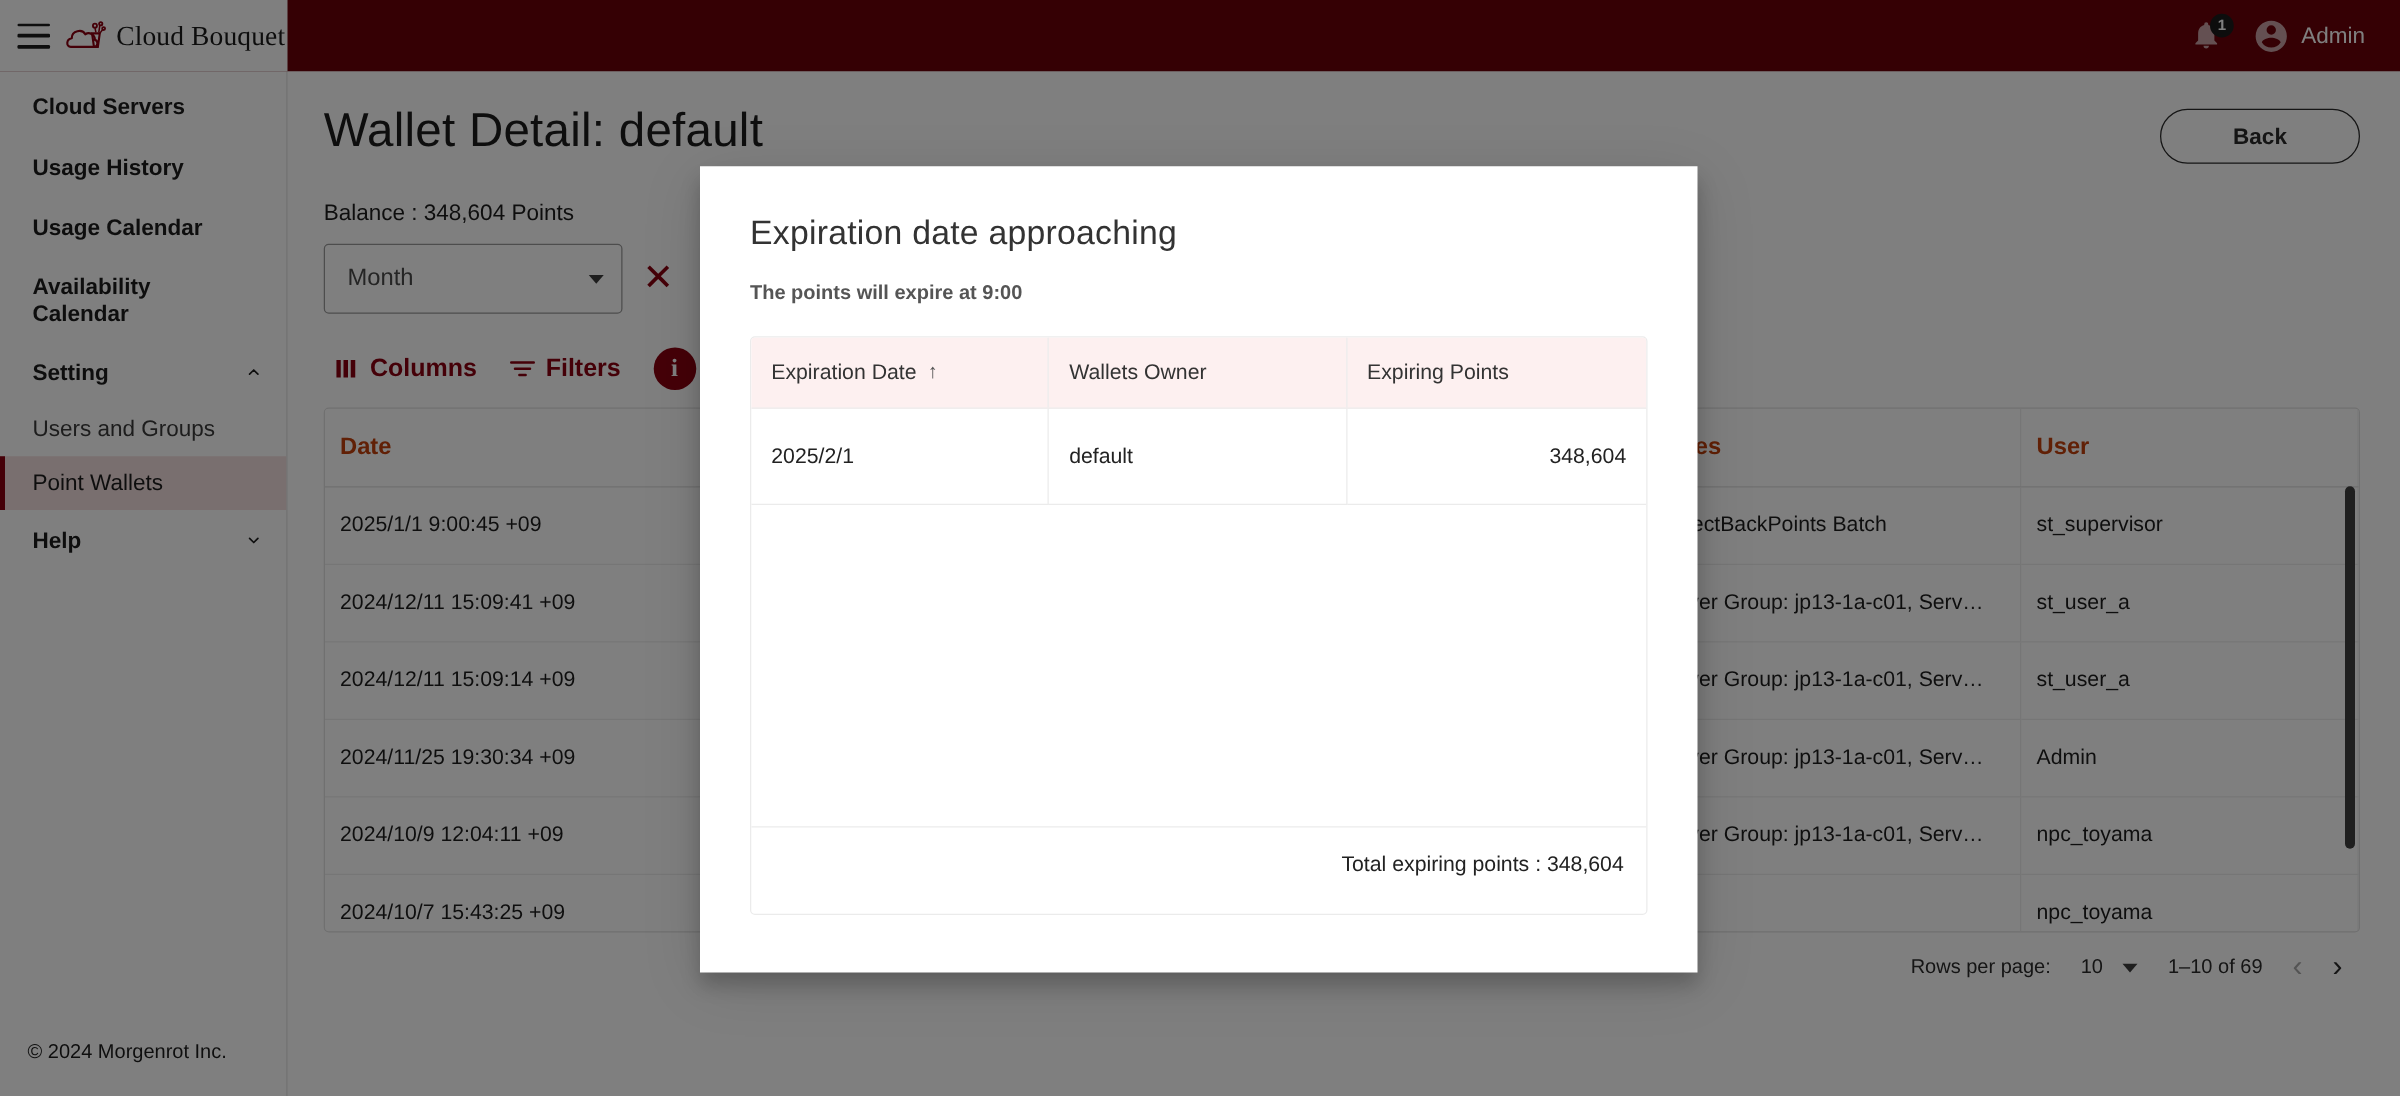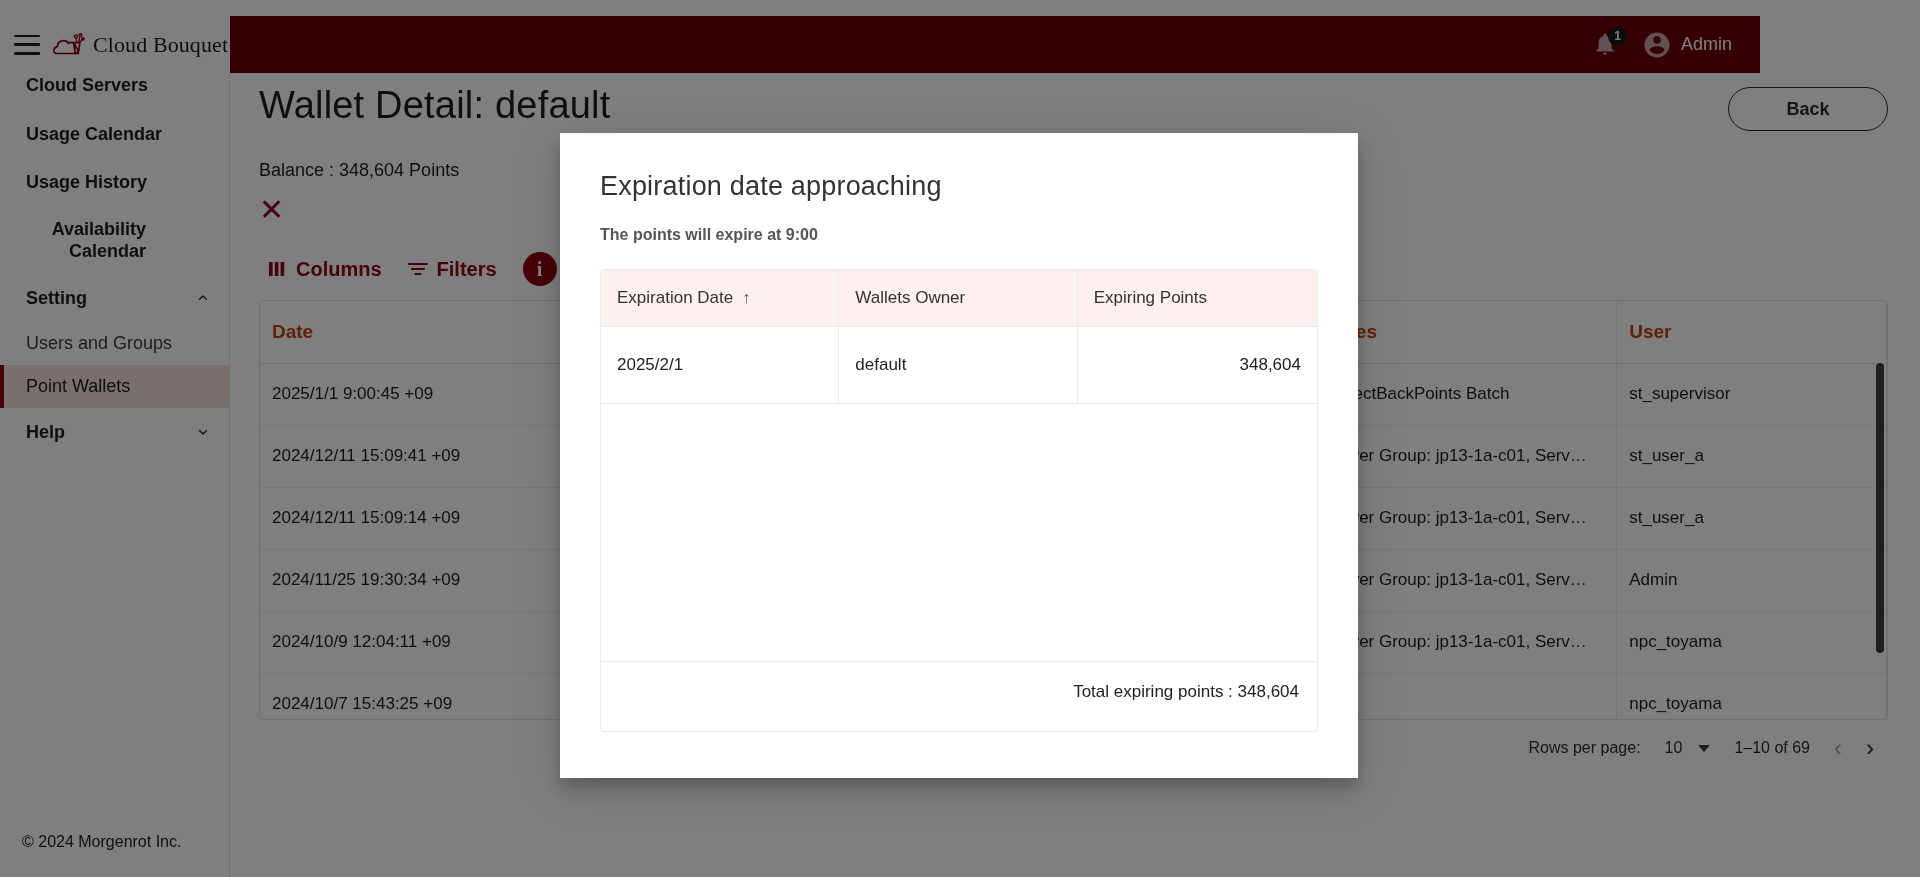--- a/index.html
+++ b/index.html
@@ -12,22 +12,22 @@
 
   
   #page {
     position: absolute; inset: 0;
     width: 1920px; height: 877px;
     background: #ffffff;
   }
 
   
   .topbar {
-    position: absolute; top: 16px; left: 0;
-    width: 1760px; height: 57px;
+    position: absolute; top: 0; left: 0;
+    width: 1920px; height: 57px;
     background: #6b0009;
     display: flex; align-items: center;
     z-index: 5;
   }
   .topbar-left {
     width: 230px; height: 57px;
     background: #ffffff;
     display: flex; align-items: center;
     flex-shrink: 0;
   }
@@ -70,21 +70,20 @@
     border-right: 1px solid #e4e4e4;
     display: flex; flex-direction: column;
   }
   .nav { flex: 1; padding-top: 4px; }
   .nav-item {
     display: flex; align-items: center; justify-content: space-between;
     padding: 13px 18px 13px 22px;
     font-size: 18px; font-weight: 700; color: #1d1d1d;
     cursor: pointer; border-left: 4px solid transparent;
     line-height: 1.25;
-    text-align: right;
   }
   .nav-item.two-line { padding-top: 11px; padding-bottom: 11px; }
   .nav-sub {
     padding: 11px 18px 11px 22px;
     font-size: 18px; font-weight: 400; color: #3b3b3b;
     cursor: pointer; border-left: 4px solid transparent;
   }
   .nav-sub.active {
     background: #f3dede;
     border-left-color: #8a0010;
@@ -286,24 +285,24 @@
       </div>
     </div>
   </div>
 
   <div class="sidebar">
     <div class="nav">
       <div class="nav-item">
         <span>Cloud Servers</span>
       </div>
       <div class="nav-item">
+        <span>Usage History</span>
+      </div>
+      <div class="nav-item">
         <span>Usage Calendar</span>
-      </div>
-      <div class="nav-item">
-        <span>Usage History</span>
       </div>
       <div class="nav-item two-line">
         <span style="display:block;max-width:120px">Availability Calendar</span>
       </div>
       <div class="nav-item">
         <span>Setting</span>
         <svg class="chev" viewBox="0 0 24 24">
           <path d="M7 14l5-5 5 5" fill="none" stroke="#1d1d1d" stroke-width="2" stroke-linecap="round" stroke-linejoin="round"></path>
         </svg>
       </div>
@@ -325,20 +324,24 @@
 
   <div class="main">
     <div class="title-row">
       <div class="page-title">Wallet Detail: default</div>
       <button class="back-btn">Back</button>
     </div>
 
     <div class="balance">Balance : 348,604 Points</div>
 
     <div class="filter-row">
+      <div class="select-box">
+        <span>Month</span>
+        <span class="caret"></span>
+      </div>
       <div class="clear-x">✕</div>
     </div>
 
     <div class="toolbar">
       <button class="tool-btn">
         <svg width="18" height="16" viewBox="0 0 18 16">
           <rect x="0" y="1" width="3.6" height="14" fill="#8a0010"></rect>
           <rect x="5.8" y="1" width="3.6" height="14" fill="#8a0010"></rect>
           <rect x="11.6" y="1" width="3.6" height="14" fill="#8a0010"></rect>
         </svg>

